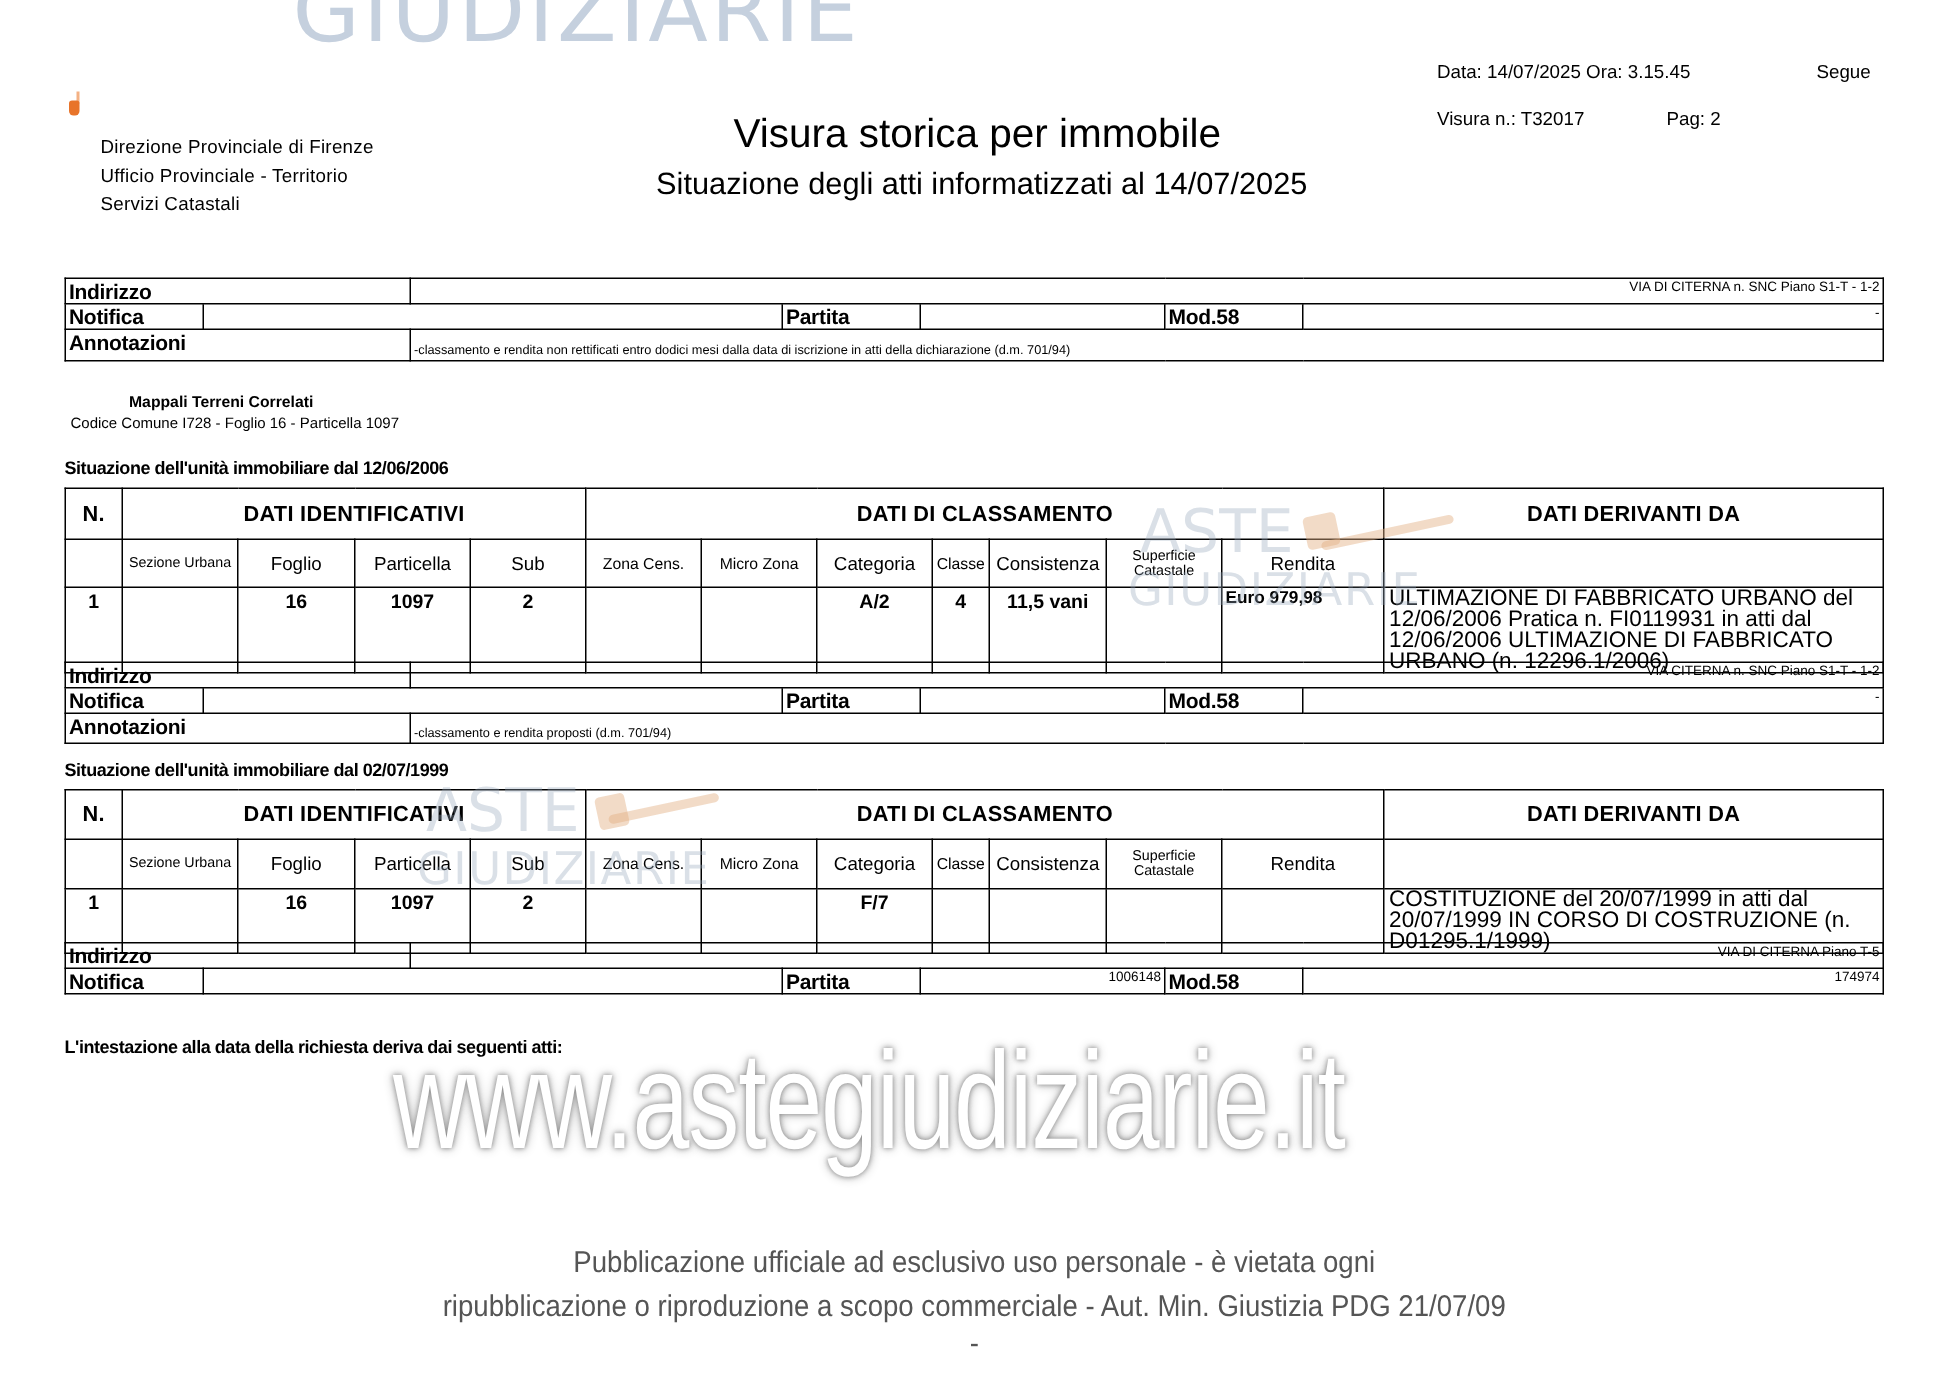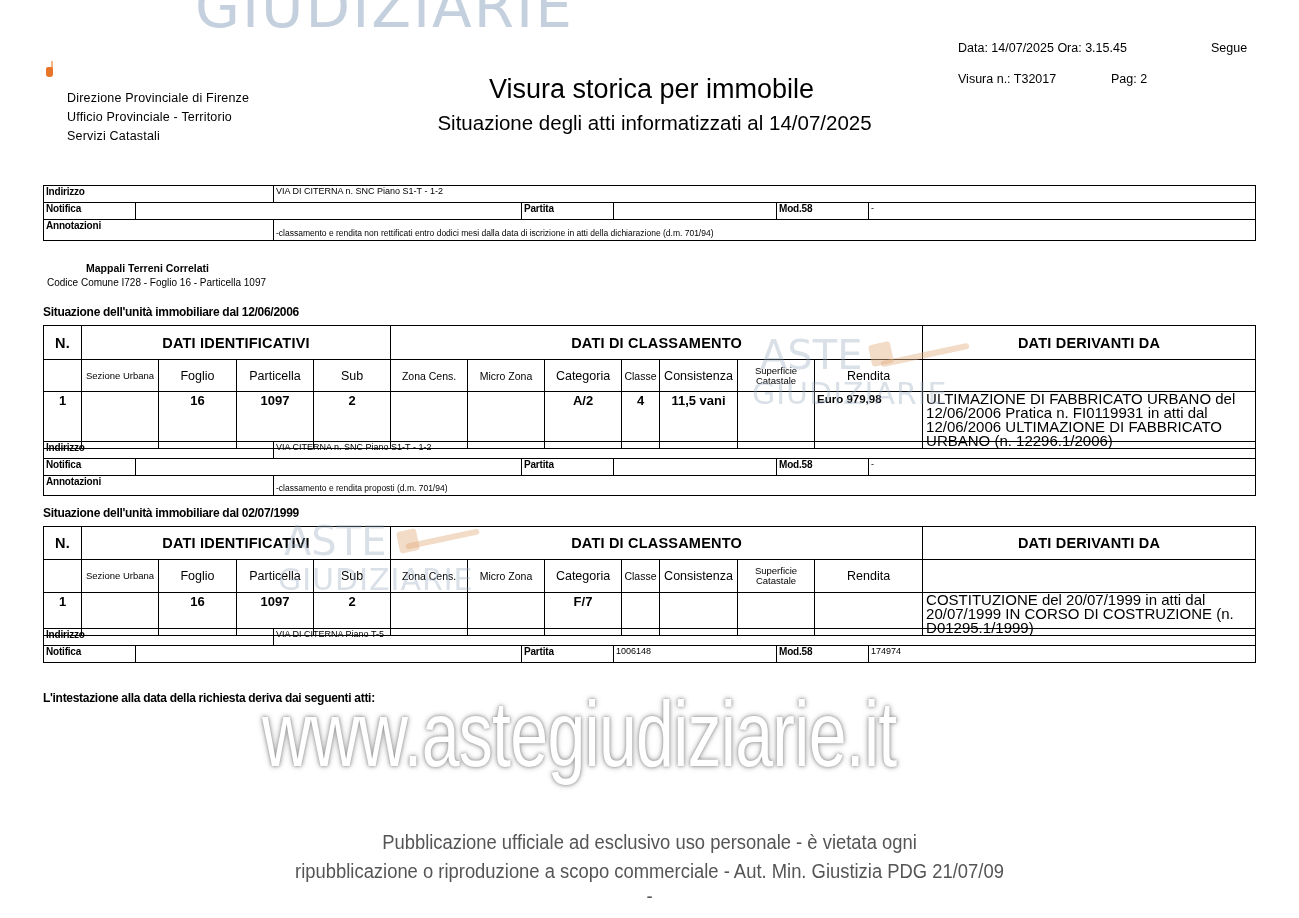--- a/index.html
+++ b/index.html
@@ -11,22 +11,22 @@
   .logo-mark { left:46px; top:67px; width:7px; height:10px; background:#e8742a; border-radius:2px 2px 3px 3px; }
   .logo-stem { left:51px; top:61px; width:2px; height:8px; background:#f4b184; }
   .office { left:43px; top:89px; font-size:12.5px; line-height:19px; letter-spacing:0.2px;margin-left:24px; }
   .title { left:0; width:1299px; text-align:center; }
   .t1 { top:74px; font-size:27px; left:0; width:1299px; }
   .t2 { top:111px; font-size:20.5px; left:0; width:1309px; }
   .meta { font-size:12.5px; }
 
   table { border-collapse:collapse; position:absolute; table-layout:fixed; }
   td { border:1px solid #000; padding:0 2px; vertical-align:top; overflow:hidden; white-space:nowrap; }
-  .lbl { font-weight:bold; font-size:10px; letter-spacing:-0.2px; }
-  .val { font-size:9px; }
+  .lbl { font-weight:bold; font-size:14px; letter-spacing:-0.2px; }
+  .val { font-size:9px;text-align:right; }
   .small { font-size:8.5px; }
 
   .section { font-weight:bold; font-size:12px; letter-spacing:-0.3px; }
   .mappali-t { font-weight:bold; font-size:10.5px;padding-left:39px; }
   .mappali-v { font-size:10px; }
 
   .main td { text-align:center; }
   .h1 { font-weight:bold; font-size:14.5px; vertical-align:middle; letter-spacing:0.2px; }
   .h2 { font-size:12.5px; vertical-align:middle; }
   .h2s { font-size:9.5px; line-height:10px; vertical-align:middle; }

